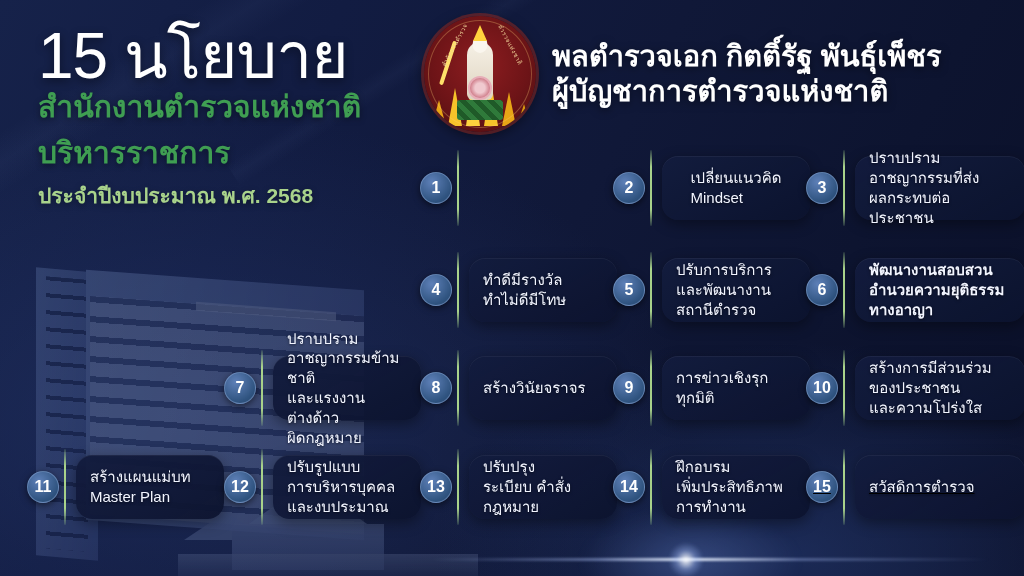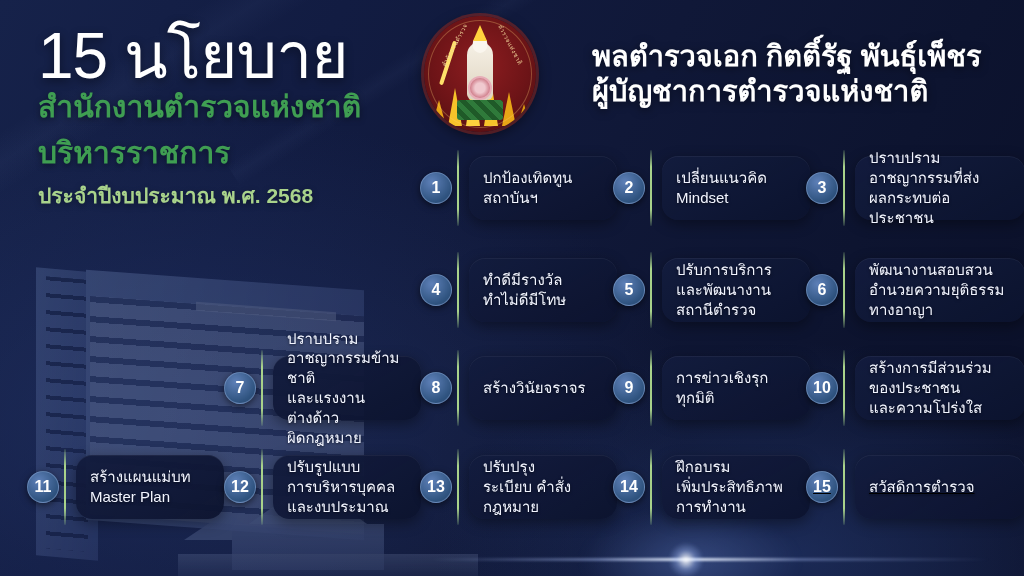--- a/index.html
+++ b/index.html
@@ -170,21 +170,21 @@
     position:absolute; inset:4px; border-radius:50%;
     border:1px solid rgba(255,210,120,.30);
   }
   .em-text-l, .em-text-r {
     position:absolute; top:24px; font-size:6px; color:#f3d79a; letter-spacing:.5px;
     white-space:nowrap;
   }
   .em-text-l { left:7px;  transform:rotate(-62deg); }
   .em-text-r { right:4px; transform:rotate(62deg); }
 
-  .chief-text { color:#ffffff; text-shadow:0 2px 8px rgba(0,0,0,.5);margin-left:40px; }
+  .chief-text { color:#ffffff; text-shadow:0 2px 8px rgba(0,0,0,.5); }
   .chief-name { font-size:29px; font-weight:bold; line-height:1.22; white-space:nowrap; }
   .chief-role { font-size:29px; font-weight:bold; line-height:1.22; white-space:nowrap; }
 
   
   .grid { position:absolute; inset:0; z-index:4; }
   .policy {
     position:absolute; display:flex; align-items:center; height:86px;
   }
   .badge {
     position:relative; z-index:3; flex:0 0 auto;
@@ -274,29 +274,25 @@
     <div class="chief-text">
       <div class="chief-name">พลตำรวจเอก กิตติ์รัฐ พันธุ์เพ็ชร</div>
       <div class="chief-role">ผู้บัญชาการตำรวจแห่งชาติ</div>
     </div>
   </div>
 
   <div class="grid" id="policy-grid">
       <div class="policy" style="left: 420px; top: 145px;">
         <div class="badge">1</div>
         <div class="accent"></div>
-        <div class="card" style="width: 148px;">
-          <div class="card-text">ปกป้องเทิดทูน
-สถาบันฯ</div>
-        </div>
       </div>
       <div class="policy" style="left: 613px; top: 145px;">
         <div class="badge">2</div>
         <div class="accent"></div>
-        <div class="card" style="width: 148px;">
+        <div class="card" style="width: 148px; justify-content: center;">
           <div class="card-text">เปลี่ยนแนวคิด
 Mindset</div>
         </div>
       </div>
       <div class="policy" style="left: 806px; top: 145px;">
         <div class="badge">3</div>
         <div class="accent"></div>
         <div class="card" style="width: 170px;">
           <div class="card-text">ปราบปราม
 อาชญากรรมที่ส่ง
@@ -316,21 +312,21 @@
         <div class="accent"></div>
         <div class="card" style="width: 148px;">
           <div class="card-text">ปรับการบริการ
 และพัฒนางาน
 สถานีตำรวจ</div>
         </div>
       </div>
       <div class="policy" style="left: 806px; top: 247px;">
         <div class="badge">6</div>
         <div class="accent"></div>
-        <div class="card" style="width: 170px;">
+        <div class="card" style="width: 170px; font-weight: bold;">
           <div class="card-text">พัฒนางานสอบสวน
 อำนวยความยุติธรรม
 ทางอาญา</div>
         </div>
       </div>
       <div class="policy" style="left: 224px; top: 345px;">
         <div class="badge">7</div>
         <div class="accent"></div>
         <div class="card" style="width: 148px;">
           <div class="card-text">ปราบปราม

